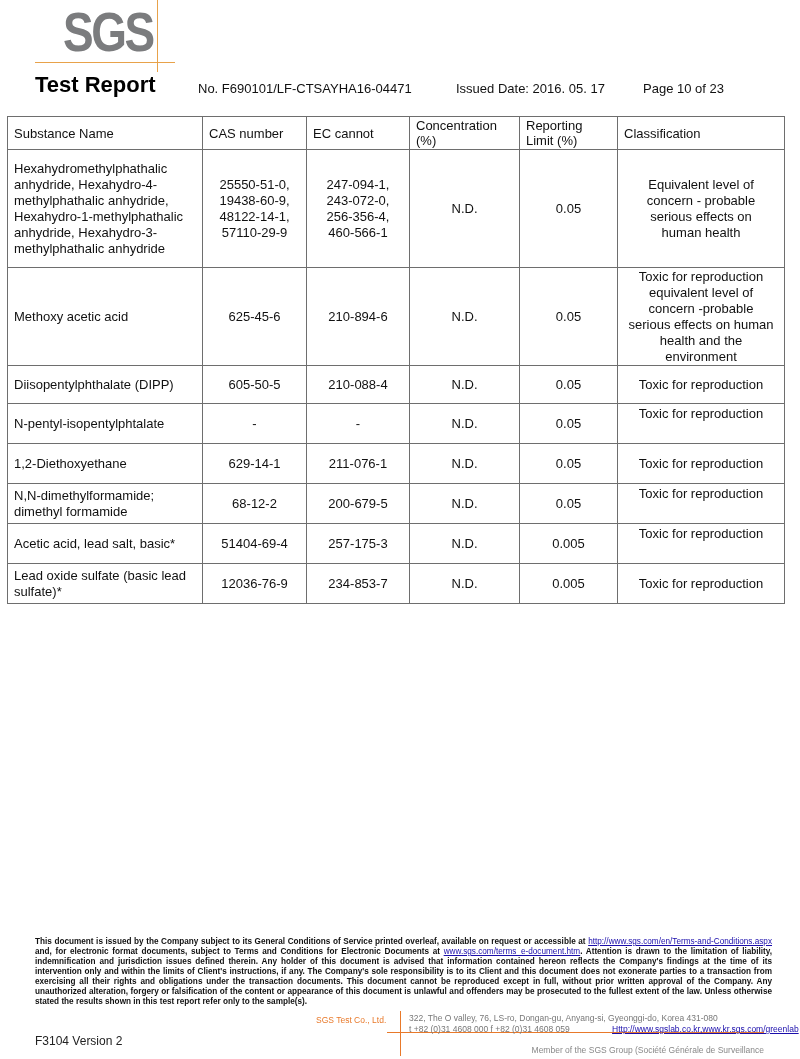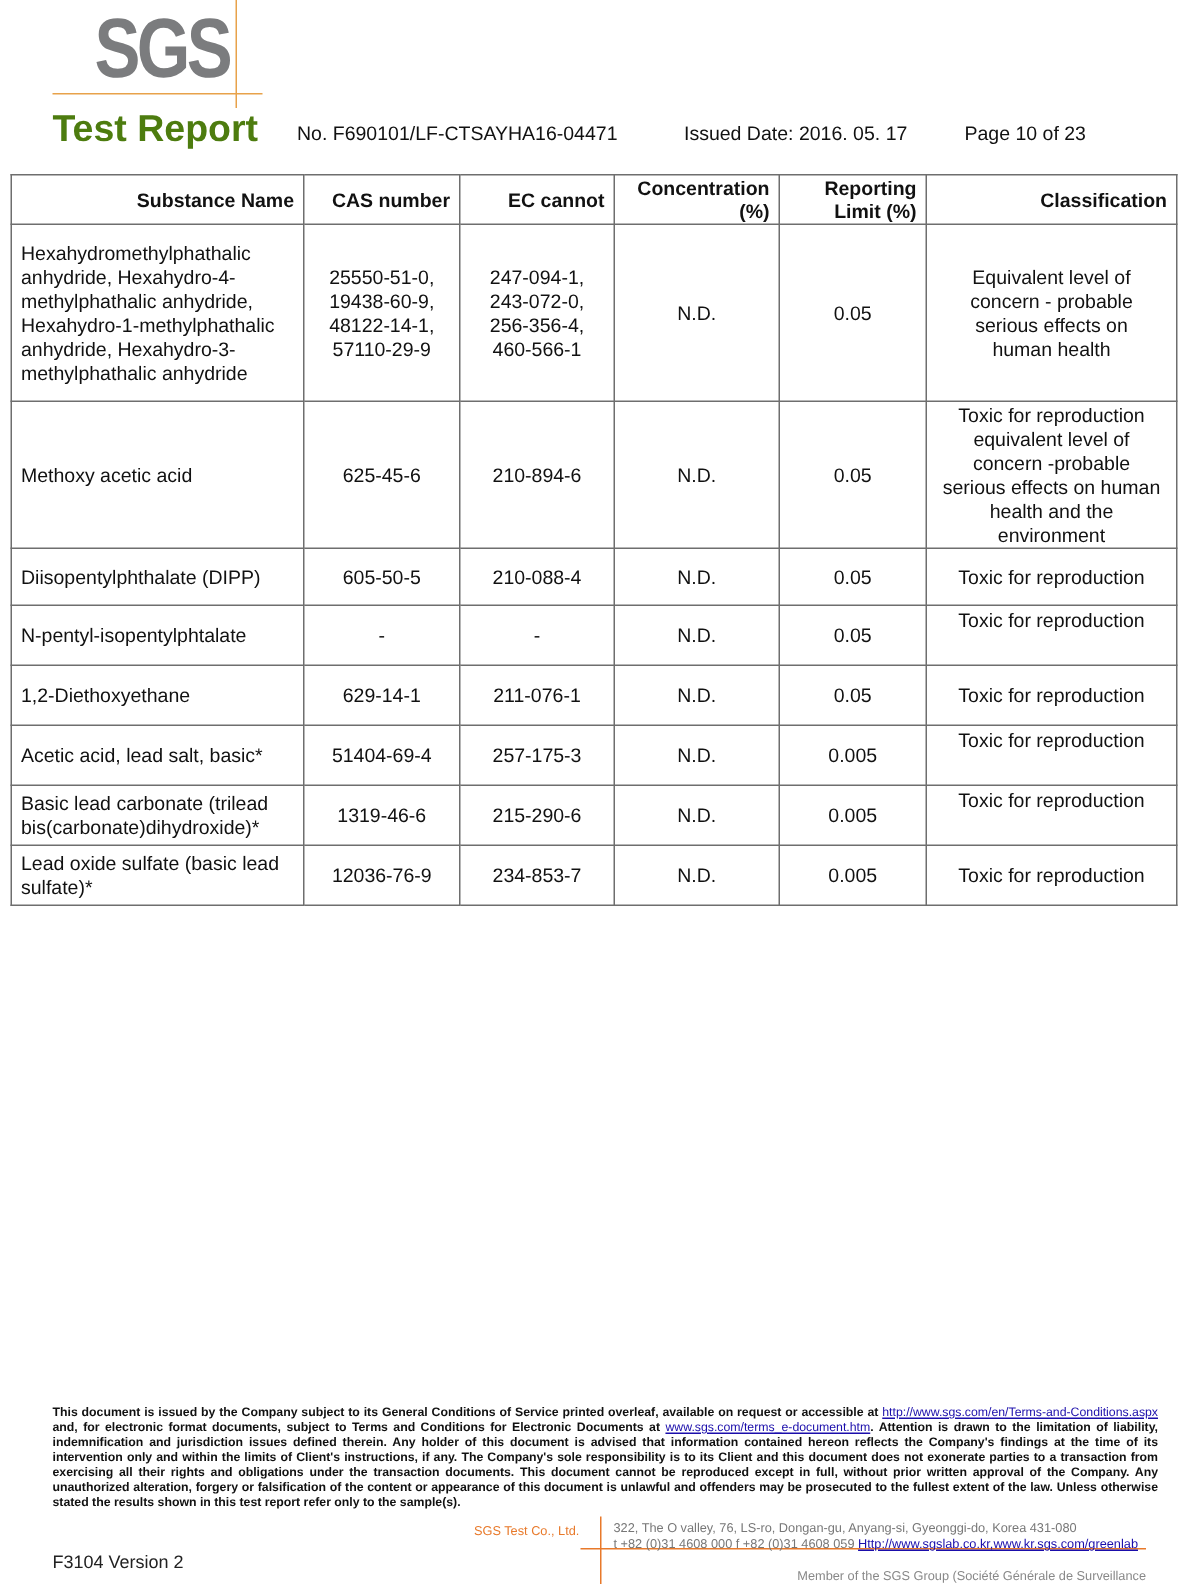--- a/index.html
+++ b/index.html
@@ -8,47 +8,47 @@
 
     
     .logo { position: absolute; left: 35px; top: 0; width: 140px; height: 66px; }
     .logo-text { position: absolute; left: 28px; top: 4px; font-size: 56px; font-weight: bold;
                  color: #7b7c7e; letter-spacing: -3px; line-height: 56px;
                  transform: scaleX(0.82); transform-origin: left top; font-family: "Liberation Sans", sans-serif; }
     .logo-hline { position: absolute; left: 0; top: 62px; width: 140px; height: 1px; background: #e8a24a; }
     .logo-vline { position: absolute; left: 122px; top: 0; width: 1px; height: 72px; background: #e8a24a; }
 
     
-    .report-title { position: absolute; left: 35px; top: 72px; font-size: 25px; font-weight: bold; color: #4d7c0f; }
+    .report-title { position: absolute; left: 35px; top: 72px; font-size: 22px; font-weight: bold; color: #000000; }
     .report-no { position: absolute; left: 198px; top: 81px; font-size: 13px; font-weight: normal; }
     .issued { position: absolute; left: 456px; top: 81px; font-size: 13px; }
     .page-no { position: absolute; left: 643px; top: 81px; font-size: 13px; }
 
     
     table.subst { position: absolute; left: 7px; top: 116px; border-collapse: collapse; table-layout: fixed;
                   width: 777px; font-size: 13px; line-height: 16px; }
     table.subst th, table.subst td { border: 1.5px solid #6e6e6e; padding: 0 6px; vertical-align: middle; }
-    table.subst th { font-weight: bold; text-align: right; height: 32px; line-height: 15px; }
+    table.subst th { font-weight: normal; text-align: left; height: 32px; line-height: 15px; }
     table.subst td { text-align: center; }
     table.subst td.name { text-align: left; }
     table.subst td.cls.top { vertical-align: top; padding-top: 2px; }
 
     
     .disclaimer { position: absolute; left: 35px; top: 937px; width: 737px; font-size: 8.2px; line-height: 10px;
                   font-weight: bold; text-align: justify; color: #111; }
     .disclaimer a { color: #1a0dab; text-decoration: underline; font-weight: normal; }
 
     
     .form-version { position: absolute; left: 35px; top: 1034px; font-size: 12px; color: #222; }
     .company { position: absolute; left: 316px; top: 1015px; font-size: 8.5px; color: #e8792a; }
     .footer-vline { position: absolute; left: 400px; top: 1011px; width: 1px; height: 45px; background: #e8792a; }
     .footer-hline { position: absolute; left: 387px; top: 1032px; width: 377px; height: 1px; background: #e8792a; }
     .address { position: absolute; left: 409px; top: 1013px; font-size: 8.5px; color: #777; line-height: 11px; }
     .contact { position: absolute; left: 409px; top: 1024px; font-size: 8.5px; color: #777; line-height: 11px; }
-    .contact a { color: #1a0dab; text-decoration: underline; }
+    .contact a { color: #1a0dab; text-decoration: underline; margin-left: 40px; }
     .member { position: absolute; right: 36px; top: 1045px; font-size: 8.5px; color: #888; }
   </style>
 </head>
 <body>
 
 <div class="logo">
   <div class="logo-text">SGS</div>
   <div class="logo-hline"></div>
   <div class="logo-vline"></div>
 </div>
@@ -112,31 +112,31 @@
     </tr>
     <tr style="height:40px">
       <td class="name">1,2-Diethoxyethane</td>
       <td>629-14-1</td>
       <td>211-076-1</td>
       <td>N.D.</td>
       <td>0.05</td>
       <td class="cls">Toxic for reproduction</td>
     </tr>
     <tr style="height:40px">
+      <td class="name">N,N-dimethylformamide; dimethyl formamide</td>
+      <td>68-12-2</td>
+      <td>200-679-5</td>
+      <td>N.D.</td>
+      <td>0.05</td>
+      <td class="cls top">Toxic for reproduction</td>
+    </tr>
+    <tr style="height:40px">
       <td class="name">Acetic acid, lead salt, basic*</td>
       <td>51404-69-4</td>
       <td>257-175-3</td>
-      <td>N.D.</td>
-      <td>0.005</td>
-      <td class="cls top">Toxic for reproduction</td>
-    </tr>
-    <tr style="height:40px">
-      <td class="name">Basic lead carbonate (trilead bis(carbonate)dihydroxide)*</td>
-      <td>1319-46-6</td>
-      <td>215-290-6</td>
       <td>N.D.</td>
       <td>0.005</td>
       <td class="cls top">Toxic for reproduction</td>
     </tr>
     <tr style="height:40px">
       <td class="name">Lead oxide sulfate (basic lead sulfate)*</td>
       <td>12036-76-9</td>
       <td>234-853-7</td>
       <td>N.D.</td>
       <td>0.005</td>

